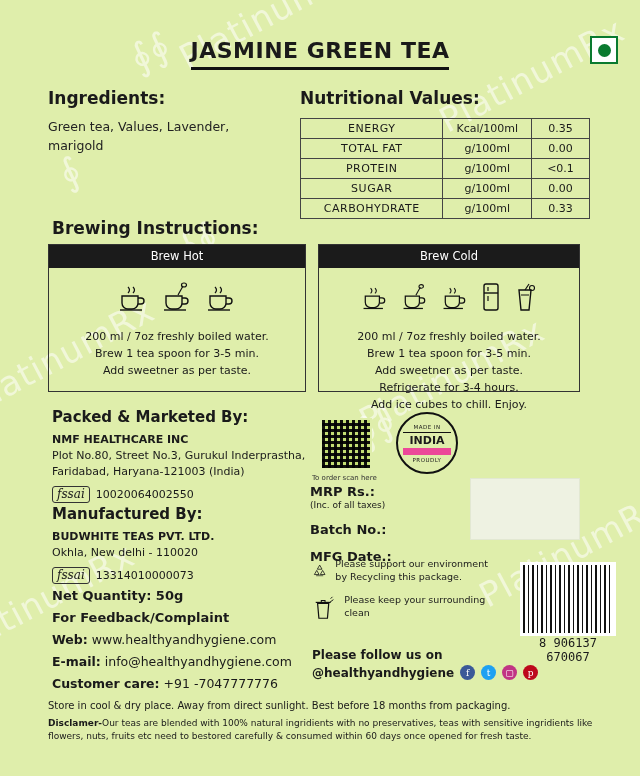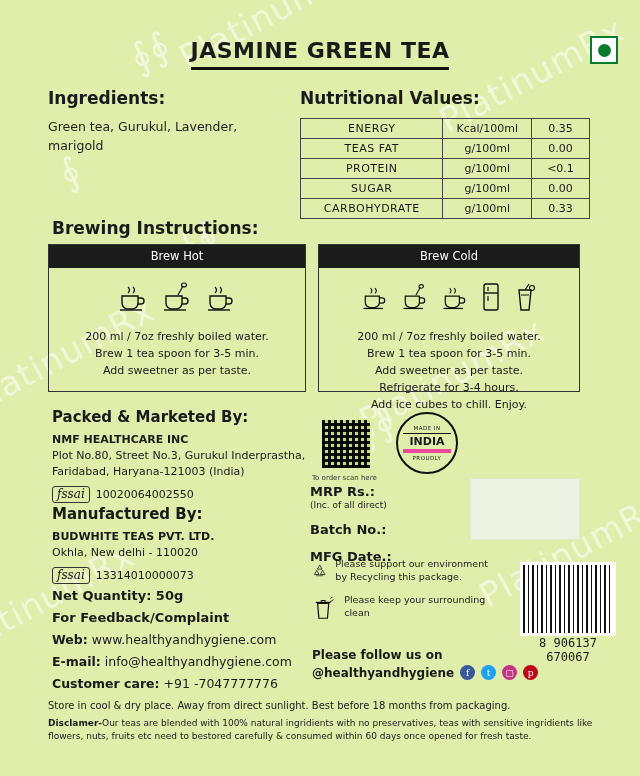--- a/index.html
+++ b/index.html
@@ -168,21 +168,21 @@
   }
   .india-badge {
     position: absolute; left: 396px; top: 412px;
     width: 62px; height: 62px; border-radius: 50%;
     border: 2px solid #111;
     display: flex; flex-direction: column; align-items: center; justify-content: center;
   }
   .india-badge .top { font-size: 5.5px; letter-spacing: 0.5px; }
   .india-badge .mid {
     font-size: 11px; font-weight: bold;
-    border-top: 1px solid #111; border-bottom: 4px solid #ec4899;
+    border-top: 1px solid #111; border-bottom: 7px solid #ec4899;
     padding: 1px 6px; margin: 2px 8px; text-align: right;
   }
   .india-badge .bot { font-size: 5.5px; letter-spacing: 0.5px; }
 
   
   .mrp {
     position: absolute; left: 310px; top: 484px; width: 270px;
   }
   .mrp .line { font-size: 13px; font-weight: bold; margin-bottom: 12px; }
   .mrp .sub { font-size: 9px; font-weight: normal; display: block; margin-top: 1px; }
@@ -249,34 +249,34 @@
 
   <div class="title-row">
     <span class="title">JASMINE GREEN TEA</span>
   </div>
   <div class="veg-mark">
     <span class="veg-dot"></span>
   </div>
 
   <div class="ingredients">
     <div class="sec-head">Ingredients:</div>
-    <div class="ingredients-text">Green tea, Gurukul, Lavender, marigold</div>
+    <div class="ingredients-text">Green tea, Values, Lavender, marigold</div>
   </div>
 
   <div class="nutrition">
     <div class="sec-head">Nutritional Values:</div>
     <table class="nutri">
       <tbody>
         <tr>
           <td class="c0">ENERGY</td>
           <td class="c1">Kcal/100ml</td>
           <td class="c2">0.35</td>
         </tr>
         <tr>
-          <td class="c0">TEAS FAT</td>
+          <td class="c0">TOTAL FAT</td>
           <td class="c1">g/100ml</td>
           <td class="c2">0.00</td>
         </tr>
         <tr>
           <td class="c0">PROTEIN</td>
           <td class="c1">g/100ml</td>
           <td class="c2">&lt;0.1</td>
         </tr>
         <tr>
           <td class="c0">SUGAR</td>
@@ -411,21 +411,21 @@
   <div class="india-badge">
     <div class="top">MADE IN</div>
     <div class="mid">INDIA</div>
     <div class="bot">PROUDLY</div>
   </div>
 
   <div class="mrp-box"></div>
   <div class="mrp">
     <div class="line">
       <span>MRP Rs.:</span>
-      <span class="sub">(Inc. of all direct)</span>
+      <span class="sub">(Inc. of all taxes)</span>
     </div>
     <div class="line">Batch No.:</div>
     <div class="line">MFG Date.:</div>
   </div>
 
   <div class="eco">
     <div class="eco-row">
       <svg width="26" height="26" viewBox="0 0 26 26">
         <path d="M13 3 l4 7 h-8 z" fill="none" stroke="#111" stroke-width="1.3"></path>
         <path d="M4 19 l4 -7 l4 7 z" fill="none" stroke="#111" stroke-width="1.3"></path>

